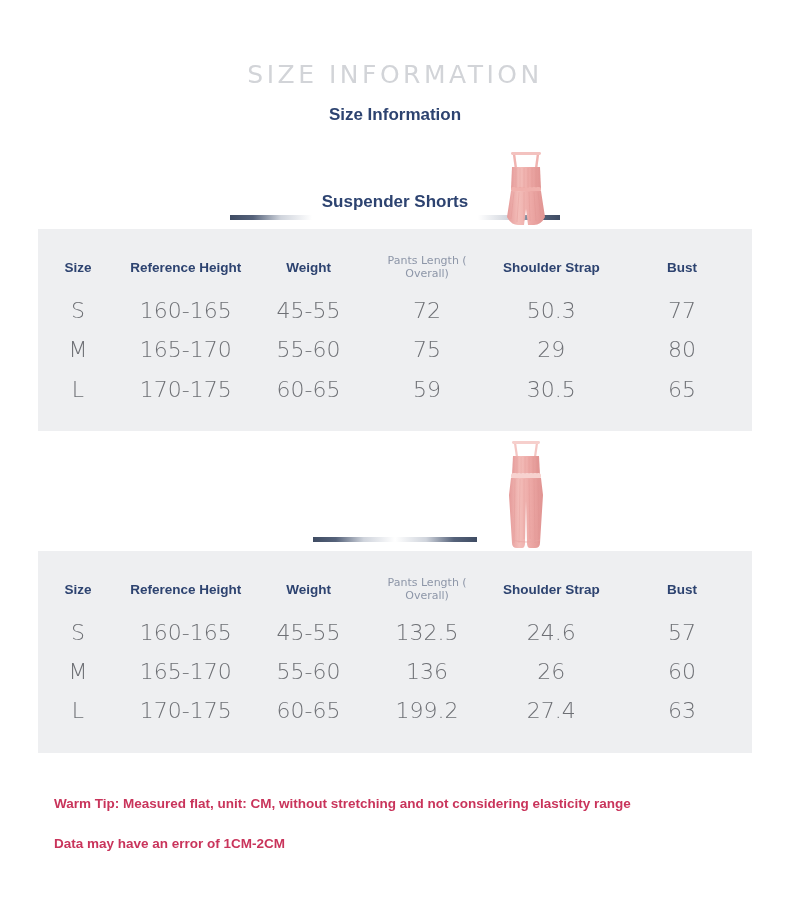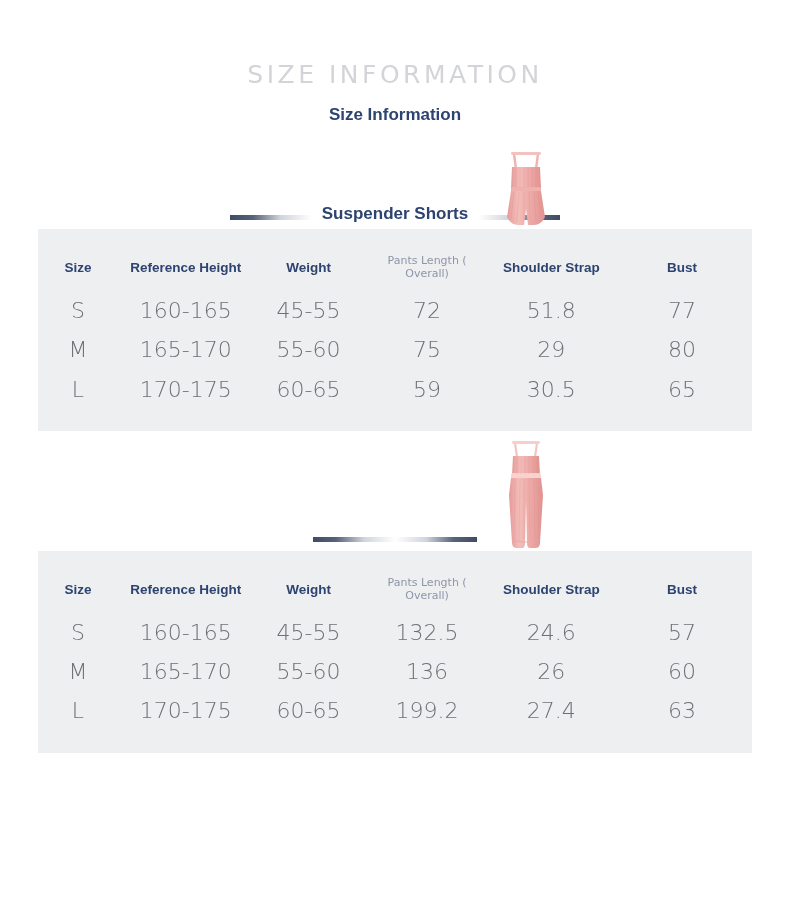--- a/index.html
+++ b/index.html
@@ -66,21 +66,21 @@
   }
   .rule.right {
     background: linear-gradient(to left, #3f4c63 0%, #55627a 28%, rgba(150,160,178,0.45) 62%, rgba(255,255,255,0) 100%);
   }
   .section-title {
     color: #2d4370;
     font-size: 17px;
     font-weight: bold;
     text-align: left;
     line-height: 1.22;
-    padding: 0 10px 4px 10px;
+    padding: 0 10px 16px 10px;
     min-width: 140px;
   }
 
   
   .garment {
     position: absolute;
     bottom: 0;
   }
   .garment.shorts {
     left: 497px;
@@ -216,21 +216,21 @@
         <th>Shoulder Strap</th>
         <th>Bust</th>
       </tr>
     </thead>
     <tbody>
       <tr>
         <td>S</td>
         <td>160-165</td>
         <td>45-55</td>
         <td>72</td>
-        <td>51.8</td>
+        <td>50.3</td>
         <td>77</td>
       </tr>
       <tr>
         <td>M</td>
         <td>165-170</td>
         <td>55-60</td>
         <td>75</td>
         <td>29</td>
         <td>80</td>
       </tr>
@@ -329,13 +329,15 @@
         <td>60-65</td>
         <td>199.2</td>
         <td>27.4</td>
         <td>63</td>
       </tr>
     </tbody>
   </table>
 </div>
 
 <div class="tips">
+  <div class="tip-line">Warm Tip: Measured flat, unit: CM, without stretching and not considering elasticity range</div>
+  <div class="tip-line">Data may have an error of 1CM-2CM</div>
 </div>
 
 </body></html>

